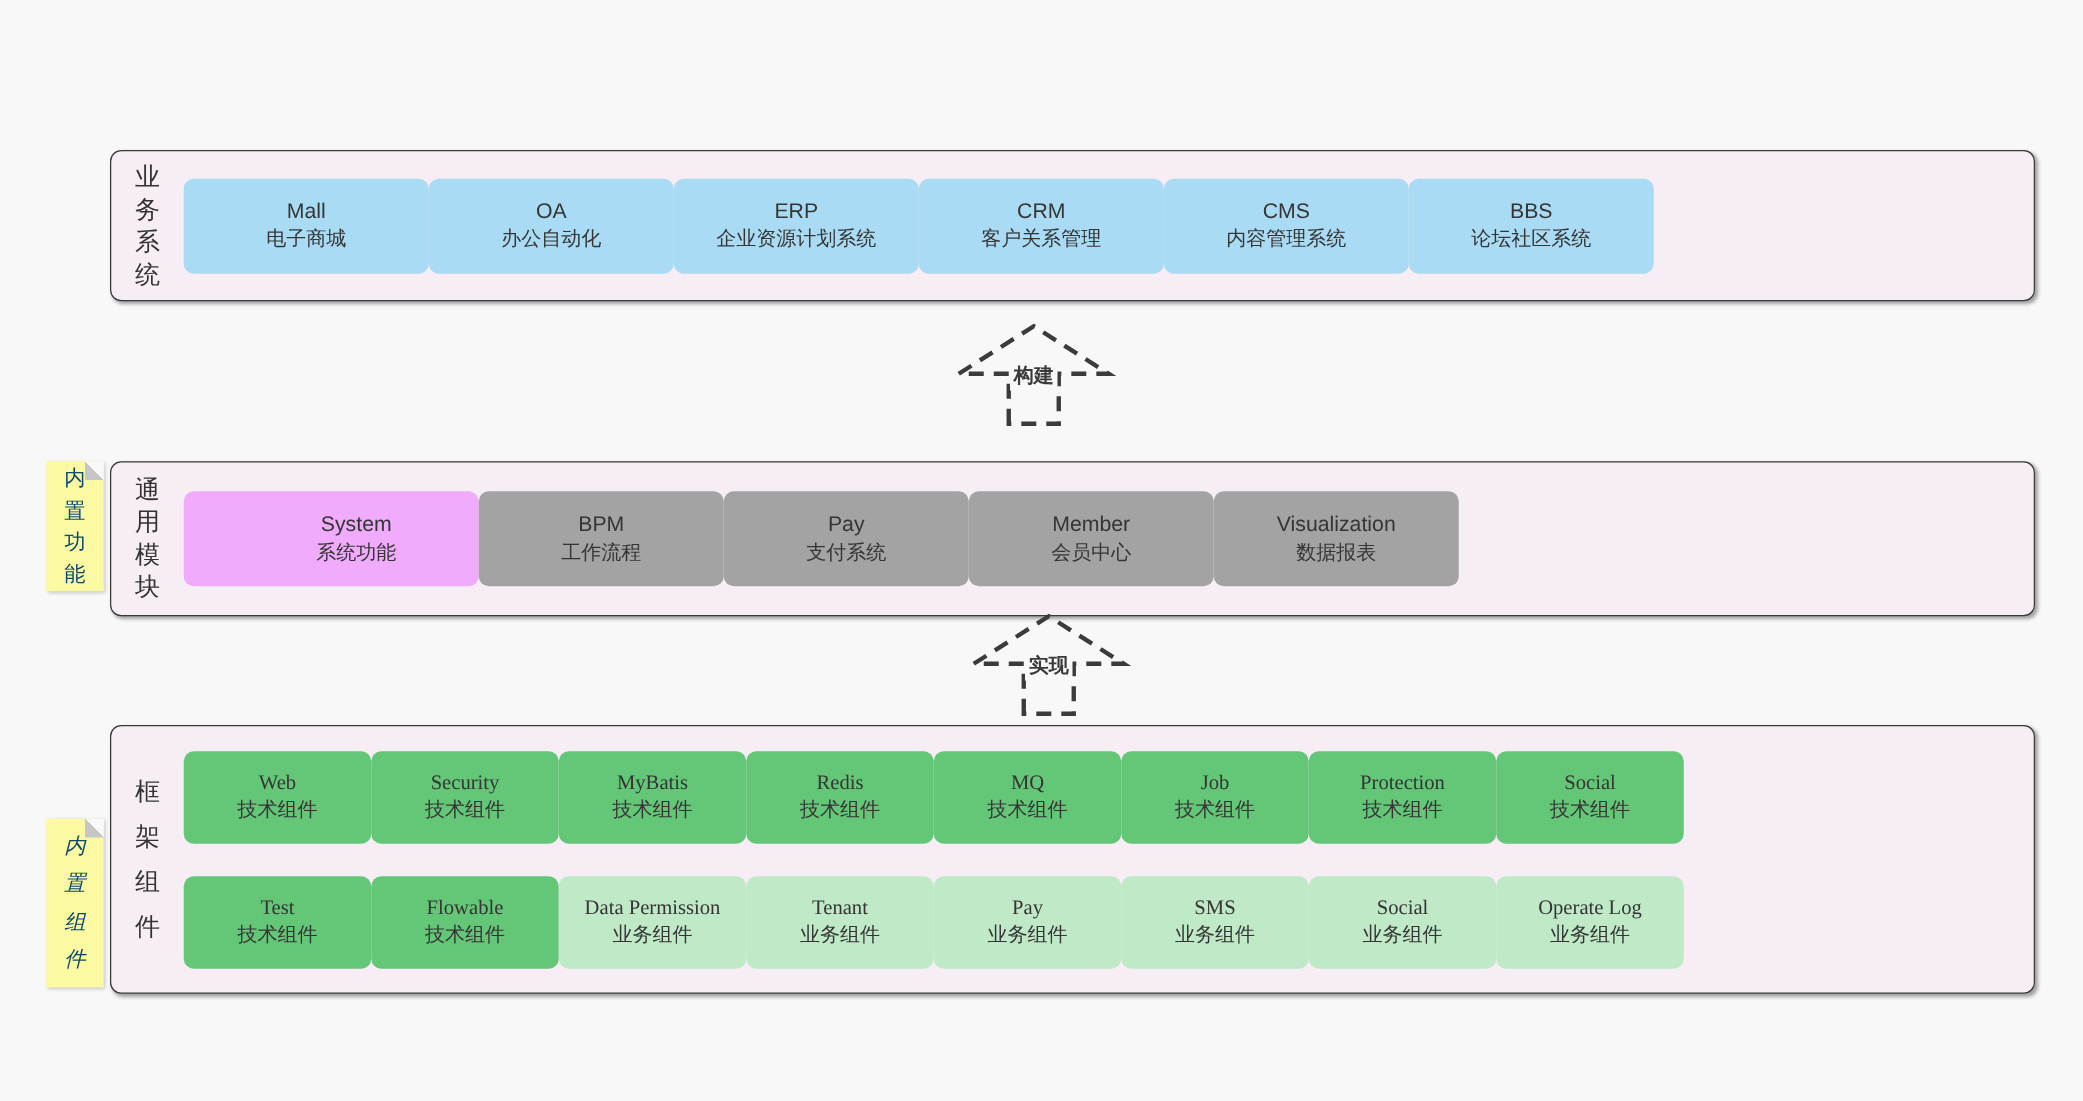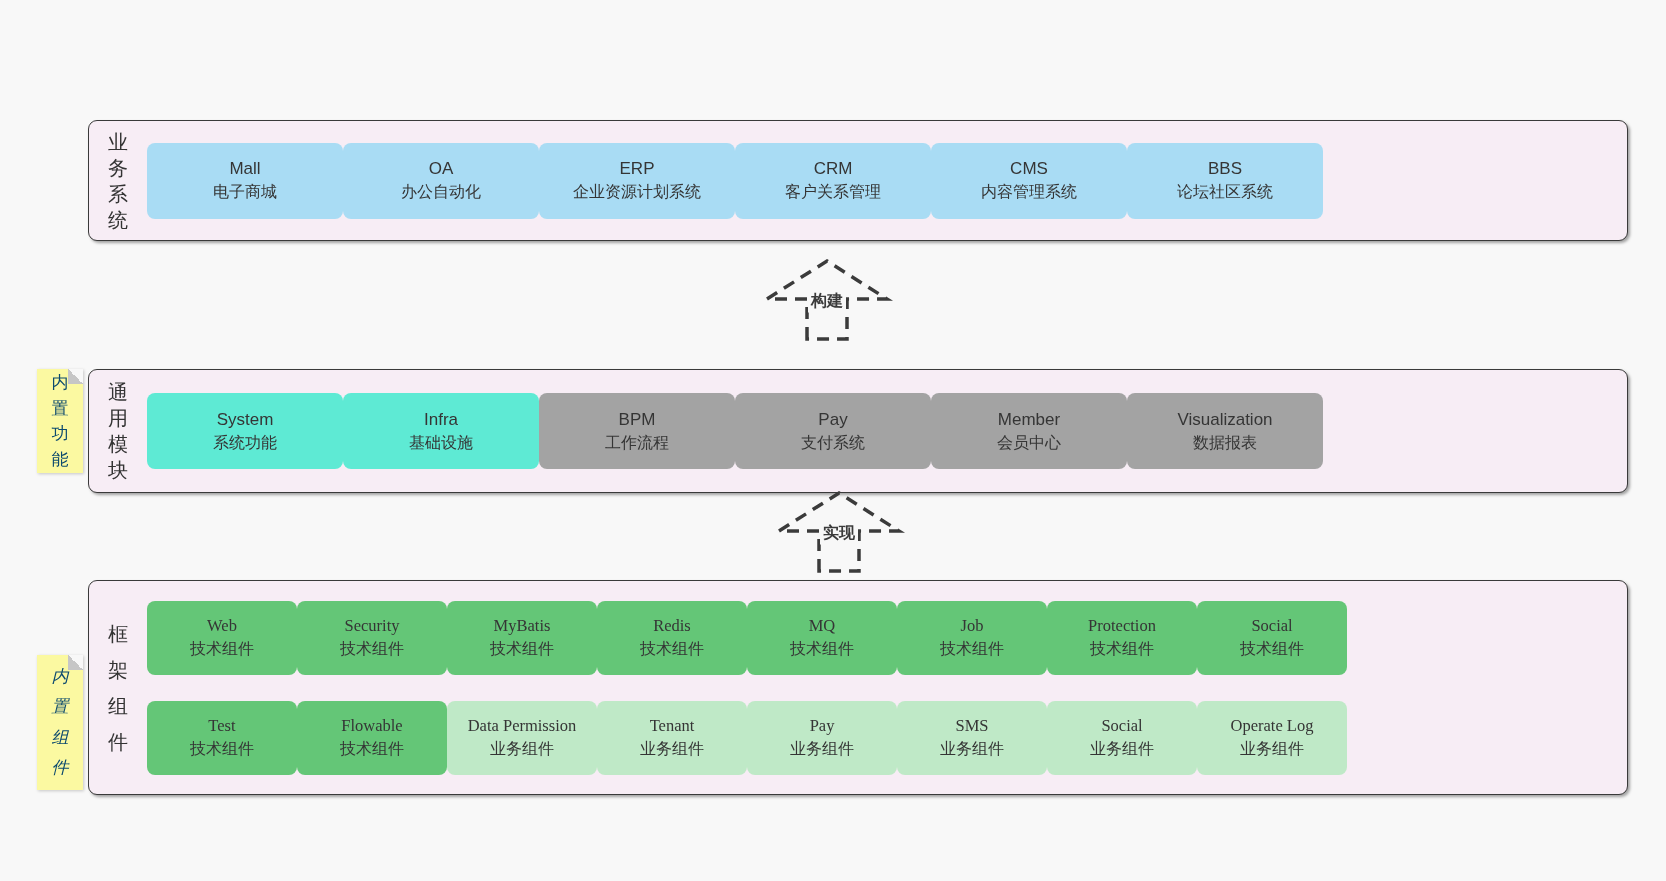--- a/index.html
+++ b/index.html
@@ -49,21 +49,21 @@
     display:flex;flex-direction:column;align-items:center;justify-content:center;
     text-align:center;
   }
   .box .title{display:block;font-size:17px;line-height:1.42;}
   .box .subtitle{display:block;font-size:16px;line-height:1.42;}
   .layer-business .box,.layer-modules .box{width:196px;height:76px;}
   .layer-components .box{width:150px;height:74px;}
   .layer-components .box .title{font-size:16.5px;max-width:112px;}
 
   .box.blue{background:#a9dcf4;}
-  .box.red{background:#5eead4;}
+  .box.red{background:#f0abfc;padding-left:40px;}
   .box.pink{background:#a3a3a3;}
   .box.green{background:#64c677;}
   .box.lightgreen{background:#bfe9c7;}
 
   
   .arrow{position:absolute;width:140px;height:88px;font-weight:bold;}
   .arrow-build{left:757px;top:255px;}
   .arrow-implement{left:769px;top:487px;}
   .arrow svg{display:block;width:140px;height:88px;}
   .arrow .arrow-label{
@@ -140,24 +140,20 @@
 
   <section class="layer layer-modules">
     <div class="side-label">
       <span>通用模块</span>
     </div>
     <div class="boxes">
       <div class="box red">
         <span class="title">System</span>
         <span class="subtitle">系统功能</span>
       </div>
-      <div class="box red">
-        <span class="title">Infra</span>
-        <span class="subtitle">基础设施</span>
-      </div>
       <div class="box pink">
         <span class="title">BPM</span>
         <span class="subtitle">工作流程</span>
       </div>
       <div class="box pink">
         <span class="title">Pay</span>
         <span class="subtitle">支付系统</span>
       </div>
       <div class="box pink">
         <span class="title">Member</span>

